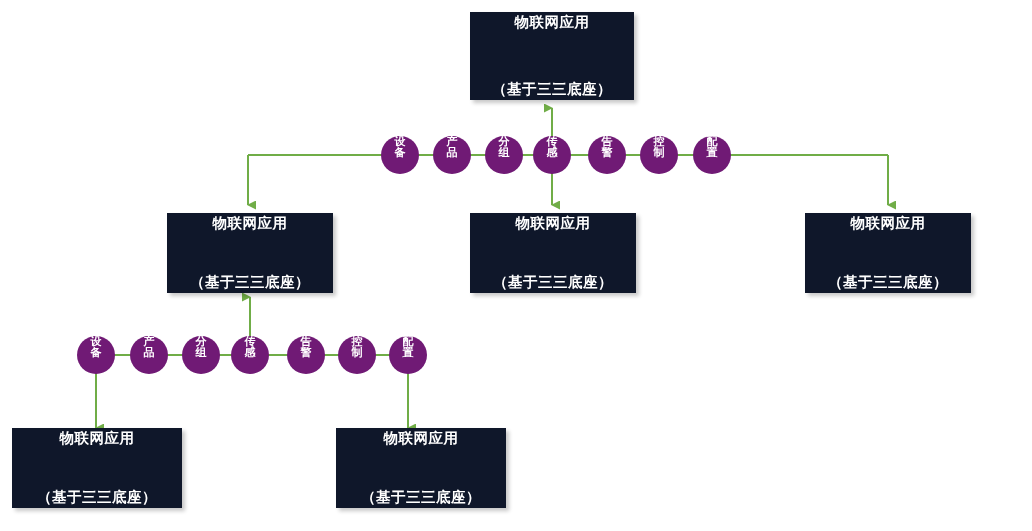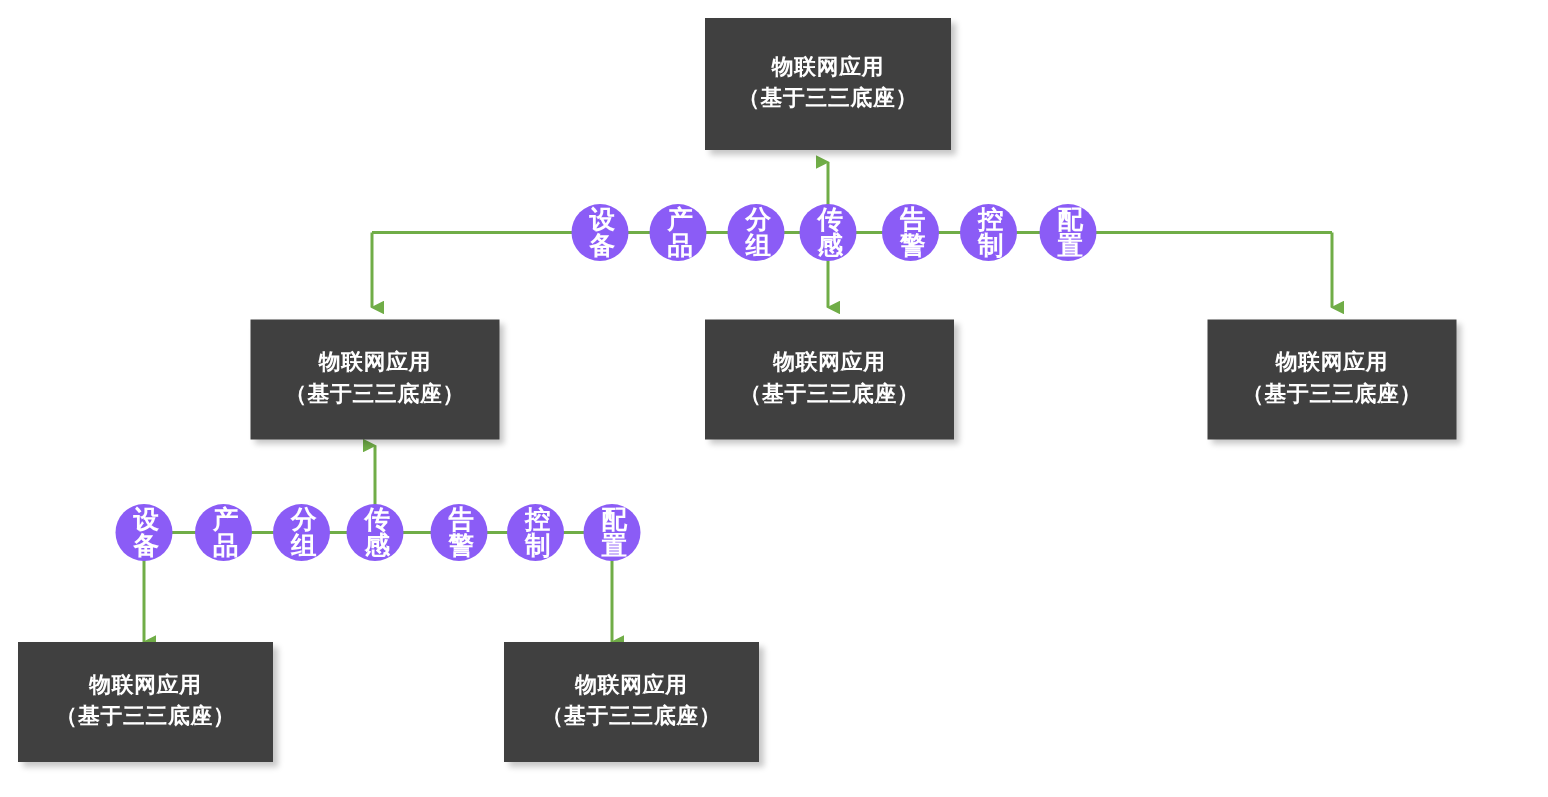--- a/index.html
+++ b/index.html
@@ -20,49 +20,49 @@
   #edges {
     position: absolute;
     left: 0;
     top: 0;
     width: 1032px;
     height: 531px;
     pointer-events: none;
   }
   .node-box {
     position: absolute;
-    background: #404040;
+    background: #0f172a;
     box-sizing: border-box;
     display: flex;
     flex-direction: column;
     align-items: center;
-    justify-content: center;
+    justify-content: space-between;
     color: #ffffff;
     font-weight: bold;
     font-size: 14.5px;
     line-height: 1.45;
     letter-spacing: 0.5px;
     text-align: center;
     box-shadow: 3px 3px 4px rgba(0,0,0,0.22);
     z-index: 3;
   }
   .node-box .line2 {
     white-space: nowrap;
   }
   .chip {
     position: absolute;
     width: 38px;
     height: 38px;
     border-radius: 50%;
-    background: #8b5cf6;
+    background: #701a75;
     color: #ffffff;
     display: flex;
-    align-items: center;
+    align-items: flex-start;
     justify-content: center;
-    font-size: 17px;
+    font-size: 11px;
     font-weight: bold;
     line-height: 1.02;
     letter-spacing: 0;
     z-index: 5;
     box-sizing: border-box;
   }
   .chip .chip-text {
     display: block;
     width: 14px;
     text-align: center;

